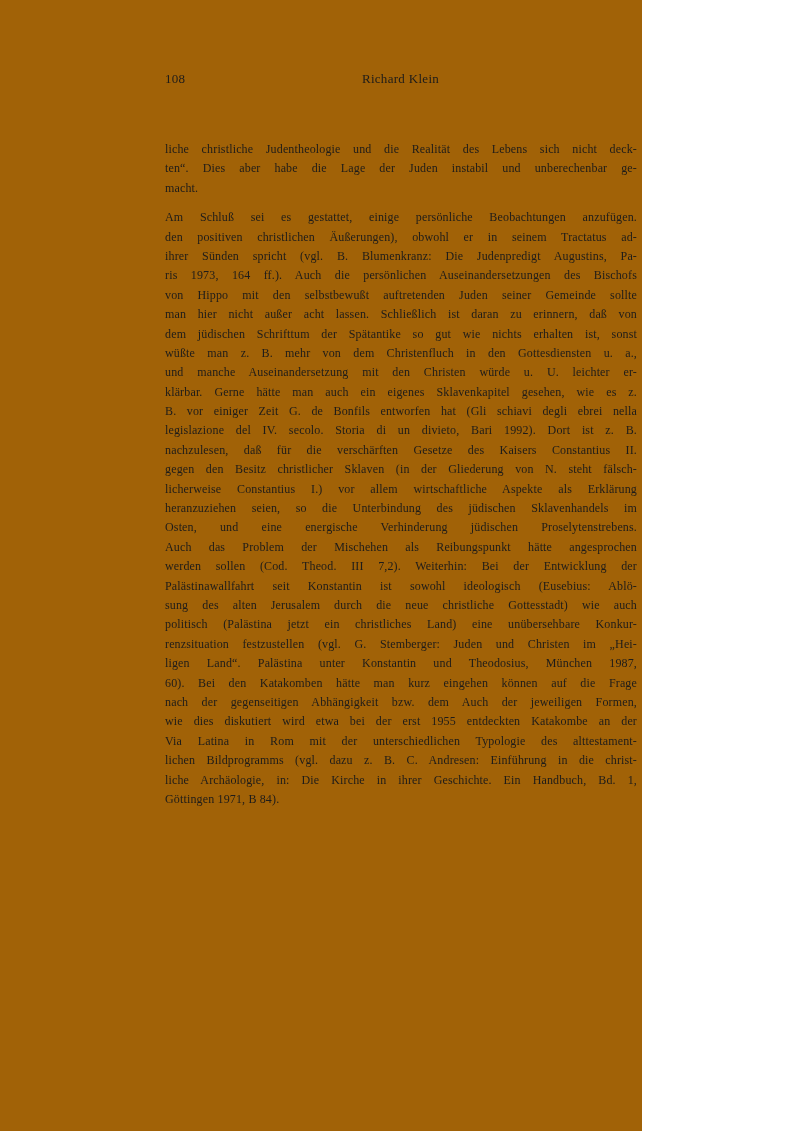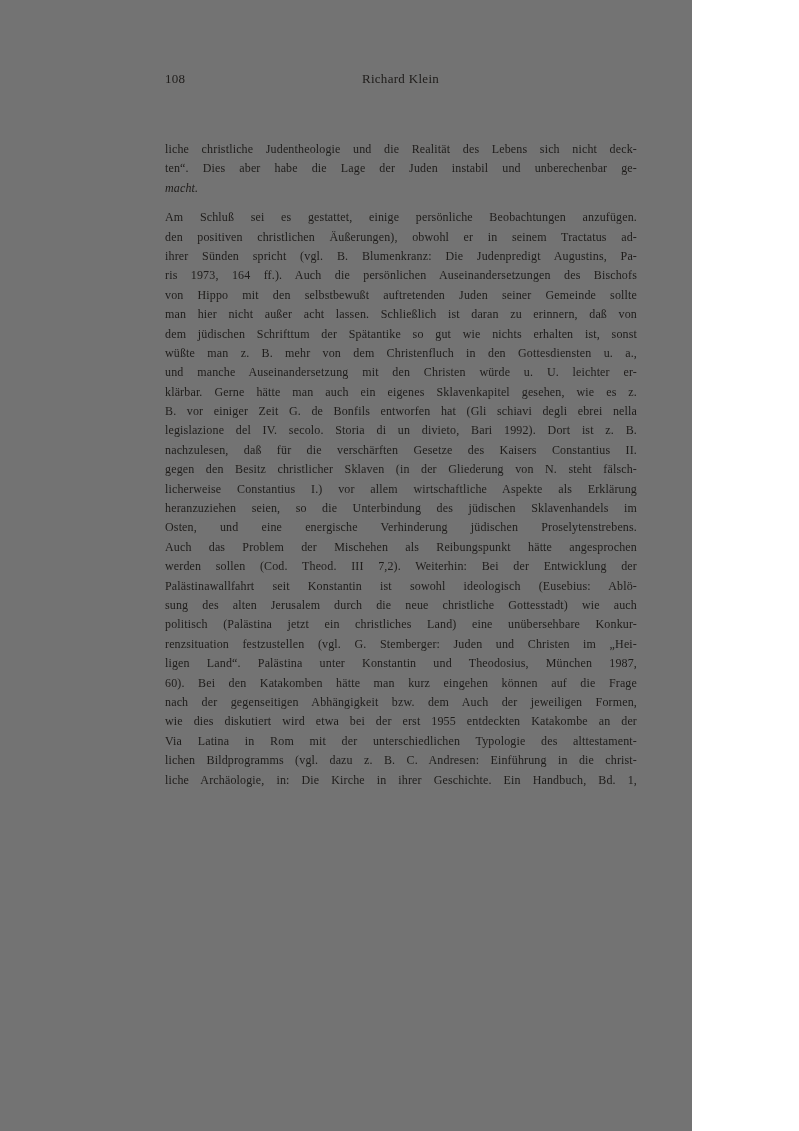--- a/index.html
+++ b/index.html
@@ -2,23 +2,23 @@
 <html><head>
 <meta charset="utf-8">
 <style>
   html, body {
     margin: 0;
     padding: 0;
     background: #ffffff;
   }
   .page {
     position: relative;
-    width: 692px;
+    width: 642px;
     height: 1131px;
-    background: #737373;
+    background: #a16207;
     overflow: hidden;
     font-family: "Liberation Serif", "DejaVu Serif", serif;
     color: #1e1c1a;
   }
   .running-header {
     position: absolute;
     top: 71px;
     left: 165px;
     width: 471px;
     height: 18px;
@@ -52,21 +52,20 @@
     height: 19.4px;
     overflow: hidden;
     letter-spacing: 0.15px;
     text-align: justify;
     text-align-last: justify;
     white-space: normal;
   }
   .line.last {
     text-align: left;
     text-align-last: left;
-    font-style: italic;
   }
 </style>
 </head>
 <body>
 
 <div class="page">
   <div class="running-header">
     <span class="page-number">108</span>
     <span class="running-title">Richard Klein</span>
   </div>
@@ -100,15 +99,16 @@
         <div class="line">sung des alten Jerusalem durch die neue christliche Gottesstadt) wie auch</div>
         <div class="line">politisch (Palästina jetzt ein christliches Land) eine unübersehbare Konkur-</div>
         <div class="line">renzsituation festzustellen (vgl. G. Stemberger: Juden und Christen im „Hei-</div>
         <div class="line">ligen Land“. Palästina unter Konstantin und Theodosius, München 1987,</div>
         <div class="line">60). Bei den Katakomben hätte man kurz eingehen können auf die Frage</div>
         <div class="line">nach der gegenseitigen Abhängigkeit bzw. dem Auch der jeweiligen Formen,</div>
         <div class="line">wie dies diskutiert wird etwa bei der erst 1955 entdeckten Katakombe an der</div>
         <div class="line">Via Latina in Rom mit der unterschiedlichen Typologie des alttestament-</div>
         <div class="line">lichen Bildprogramms (vgl. dazu z. B. C. Andresen: Einführung in die christ-</div>
         <div class="line">liche Archäologie, in: Die Kirche in ihrer Geschichte. Ein Handbuch, Bd. 1,</div>
+        <div class="line last">Göttingen 1971, B 84).</div>
       </div>
     </div>
 </div>
 
 </body></html>

